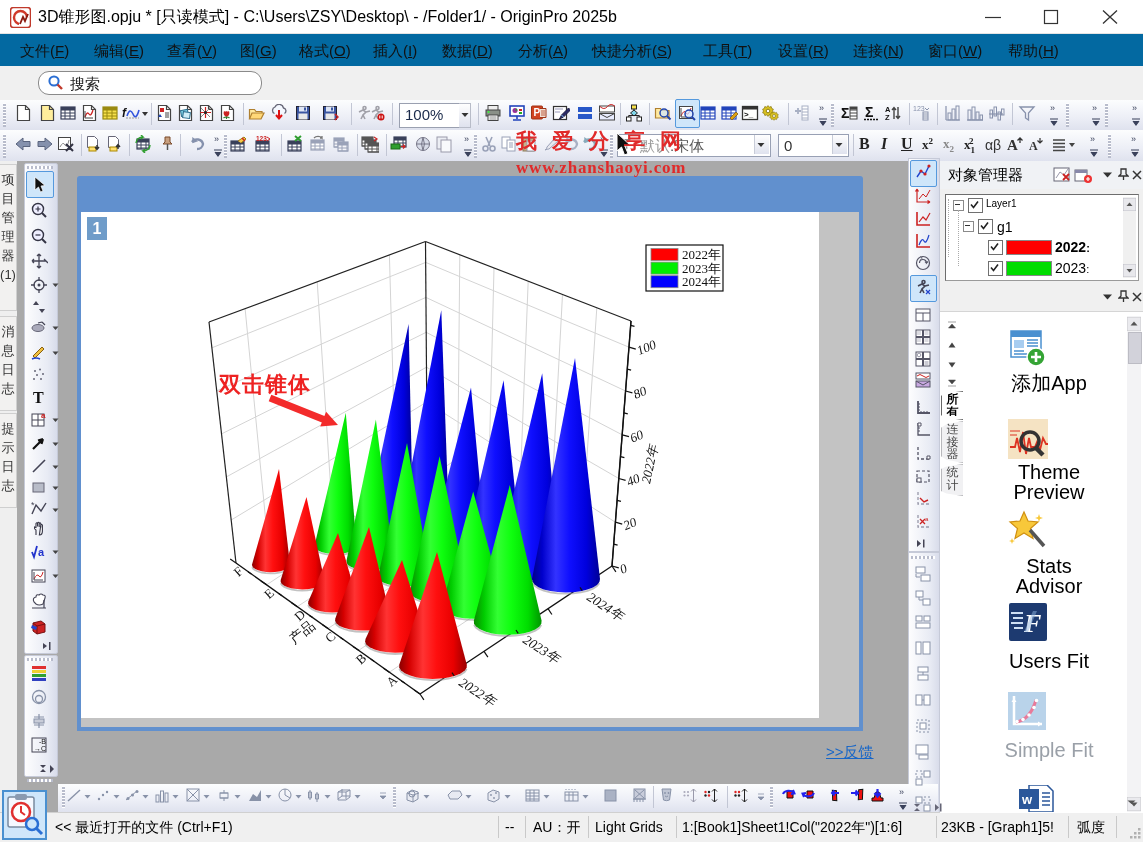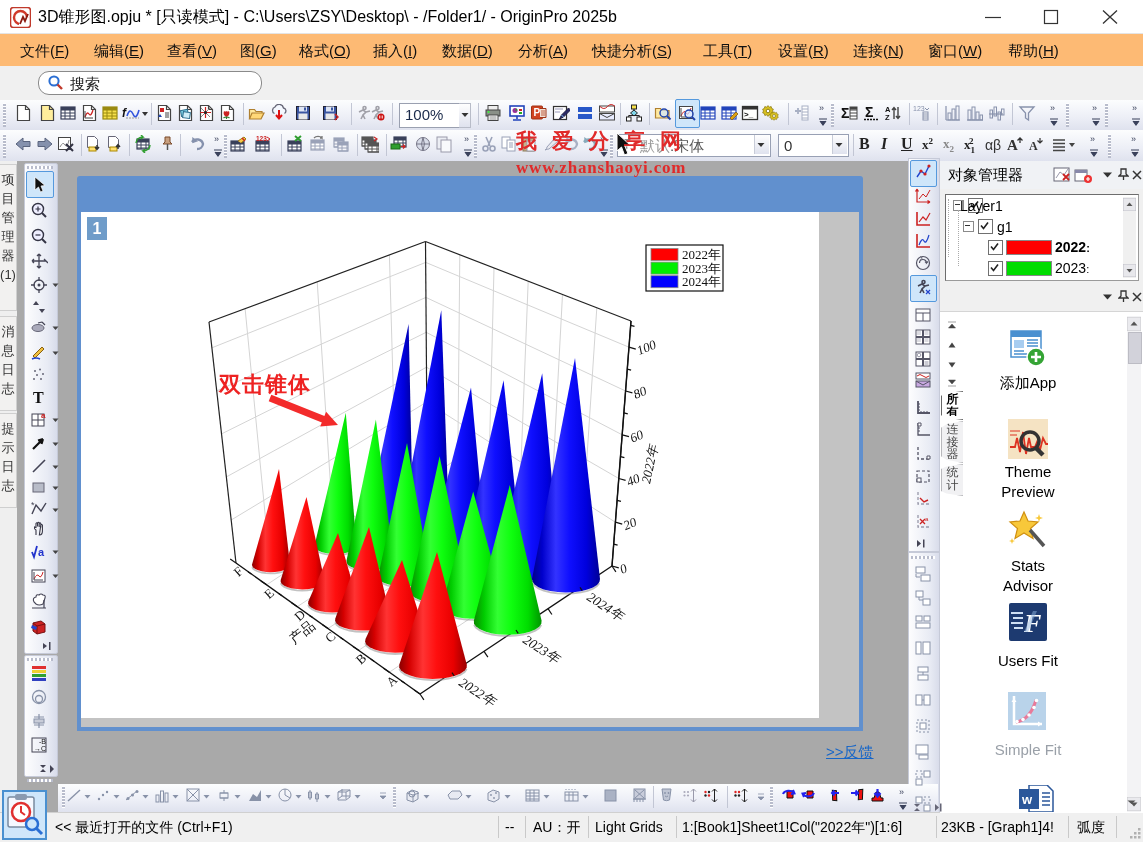--- a/index.html
+++ b/index.html
@@ -1,21 +1,21 @@
 <!DOCTYPE html>
 <html><head>
 <meta charset="utf-8">
 <style>
 html,body{margin:0;padding:0;}
 body{font-family:"Liberation Sans",sans-serif;width:1143px;height:842px;overflow:hidden;position:relative;background:#a9a9a9;}
 .abs{position:absolute;}
 
 #titlebar{left:0;top:0;width:1143px;height:33px;background:#ffffff;border-bottom:1px solid #e4e4e4;}
 #title-text{left:38px;top:7px;font-size:16px;color:#000;}
-#menubar{left:0;top:34px;width:1143px;height:32px;background:#fdba74;}
+#menubar{left:0;top:34px;width:1143px;height:32px;background:#0369a1;}
 .menu-item{position:absolute;top:8px;font-size:15px;color:#111;}
 #searchrow{left:0;top:66px;width:1143px;height:34px;background:#f0f0f0;}
 #searchbox{left:38px;top:5px;width:222px;height:22px;background:#fff;border:1px solid #8a8a8a;border-radius:11px;}
 #toolbar1{left:0;top:100px;width:1143px;height:30px;background:linear-gradient(#fcfdfe,#eceef6 60%,#dfe2ee);border-bottom:1px solid #d6d9e4;}
 #toolbar2{left:0;top:130px;width:1143px;height:31px;background:linear-gradient(#fcfdfe,#eceef6 60%,#dfe2ee);border-bottom:1px solid #b9bdc9;}
 
 #workspace{left:17px;top:161px;width:923px;height:623px;background:#a9a9a9;}
 #lefttabs{left:0;top:161px;width:17px;height:651px;background:#efefef;}
 .vtab{position:absolute;left:0;width:16px;background:#f2f1f0;border:1px solid #cfcfcf;border-left:none;color:#333;font-size:13px;text-align:center;line-height:19px;padding-top:5px;}
 #ltoolbar{left:24px;top:163px;width:32px;height:489px;background:linear-gradient(90deg,#fdfdfe,#e8ebf4 70%,#d8dcea);border:1px solid #c6cad8;border-radius:2px;}
@@ -30,21 +30,21 @@
 #feedback{left:826px;top:743px;font-size:15px;color:#1766c8;text-decoration:underline;}
 
 #btoolbar{left:58px;top:784px;width:880px;height:28px;background:linear-gradient(#fcfdfe,#eceef6 60%,#dfe2ee);}
 
 #statusbar{left:0;top:812px;width:1143px;height:30px;background:#f0f0f0;border-top:1px solid #d0d0d0;font-size:14px;color:#000;}
 
 #rpanel{left:940px;top:161px;width:203px;height:651px;background:#f0f0f0;}
 .phead{position:absolute;left:0;width:203px;height:28px;background:#f0f2f5;font-size:15px;color:#000;}
 #omtree{left:5px;top:33px;width:192px;height:85px;background:#fff;border:1px solid #9a9a9a;border-top-color:#6d6d6d;border-left-color:#6d6d6d;}
 #appsbody{left:0px;top:150px;width:203px;height:501px;background:#ffffff;border-top:1px solid #d5d5d5;}
-.applabel{position:absolute;width:130px;left:963px;text-align:center;font-size:15px;color:#000;line-height:20px;}
+.applabel{position:absolute;width:130px;left:984px;text-align:center;font-size:20px;color:#000;line-height:20px;}
 </style>
 </head>
 <body>
 <div class="abs" id="titlebar"></div>
 <svg class="abs" style="left:10px;top:7px" width="21" height="21" viewBox="0 0 21 21">
     <rect x="0.5" y="0.5" width="20" height="20" rx="3" fill="#fff" stroke="#c0392b" stroke-width="1.6"></rect>
     <circle cx="10.5" cy="10.5" r="6.5" fill="none" stroke="#d03a2a" stroke-width="2.4"></circle>
     <rect x="9" y="10" width="9" height="9" fill="#fff"></rect>
     <path d="M10 17 L13 10 L15 14 L18 7" stroke="#8b1a10" stroke-width="1.8" fill="none"></path>
   </svg>
@@ -257,21 +257,21 @@
   </div>
 </div>
 <div class="abs" id="feedback">&gt;&gt;反馈</div>
 <div class="abs" id="btoolbar"></div>
 <div class="abs" id="statusbar">
 <span class="abs" style="left:55px;top:6px;">&lt;&lt; 最近打开的文件 (Ctrl+F1)</span>
 <span class="abs" style="left:505px;top:6px;">--</span>
 <span class="abs" style="left:533px;top:6px;">AU：开</span>
 <span class="abs" style="left:595px;top:6px;">Light Grids</span>
 <span class="abs" style="left:682px;top:6px;">1:[Book1]Sheet1!Col("2022年")[1:6]</span>
-<span class="abs" style="left:941px;top:6px;">23KB - [Graph1]4!</span>
+<span class="abs" style="left:941px;top:6px;">23KB - [Graph1]5!</span>
 <span class="abs" style="left:1077px;top:6px;">弧度</span>
 </div>
 <div class="abs" id="rpanel">
 <div class="phead" style="top:0px;">
       <span class="abs" style="left:8px;top:5px;">对象管理器</span>
     </div>
 <div class="abs" id="omtree"></div>
 <div class="abs" id="appsbody"></div>
 </div>
 <div class="applabel" style="top:373px;">添加App</div>
@@ -1223,21 +1223,21 @@
 <svg class="abs" style="left:1131px;top:169px" width="12" height="12" viewBox="0 0 12 12">
     <path d="M2 2 l8 8 M10 2 l-8 8" stroke="#333" stroke-width="1.5"></path>
   </svg>
 <div class="abs" style="left:948px;top:199px;width:2px;height:58px;border-left:1px dotted #aaa;"></div>
 <div class="abs" style="left:953px;top:200px;width:9px;height:9px;background:#fff;border:1px solid #8a8a8a;"></div>
 <div class="abs" style="left:955px;top:204px;width:5px;height:1px;background:#333;"></div>
 <div class="abs" style="left:968px;top:198px;width:13px;height:13px;background:#fff;border:1px solid #707070;"></div>
 <svg class="abs" style="left:969px;top:199px" width="11" height="11" viewBox="0 0 11 11">
     <path d="M2 5.5 l2.5 3 l4.5 -6" stroke="#222" stroke-width="1.6" fill="none"></path>
   </svg>
-<span class="abs" style="left:960px;top:198px;font-size:14px;color:#000;">Layer1</span>
+<span class="abs" style="left:986px;top:198px;font-size:10px;color:#000;">Layer1</span>
 <div class="abs" style="left:958px;top:210px;width:2px;height:56px;border-left:1px dotted #aaa;"></div>
 <div class="abs" style="left:963px;top:221px;width:9px;height:9px;background:#fff;border:1px solid #8a8a8a;"></div>
 <div class="abs" style="left:965px;top:225px;width:5px;height:1px;background:#333;"></div>
 <div class="abs" style="left:978px;top:219px;width:13px;height:13px;background:#fff;border:1px solid #707070;"></div>
 <svg class="abs" style="left:979px;top:220px" width="11" height="11" viewBox="0 0 11 11">
     <path d="M2 5.5 l2.5 3 l4.5 -6" stroke="#222" stroke-width="1.6" fill="none"></path>
   </svg>
 <span class="abs" style="left:997px;top:219px;font-size:14px;color:#000;">g1</span>
 <div class="abs" style="left:988px;top:240px;width:13px;height:13px;background:#fff;border:1px solid #707070;"></div>
 <svg class="abs" style="left:989px;top:241px" width="11" height="11" viewBox="0 0 11 11">

